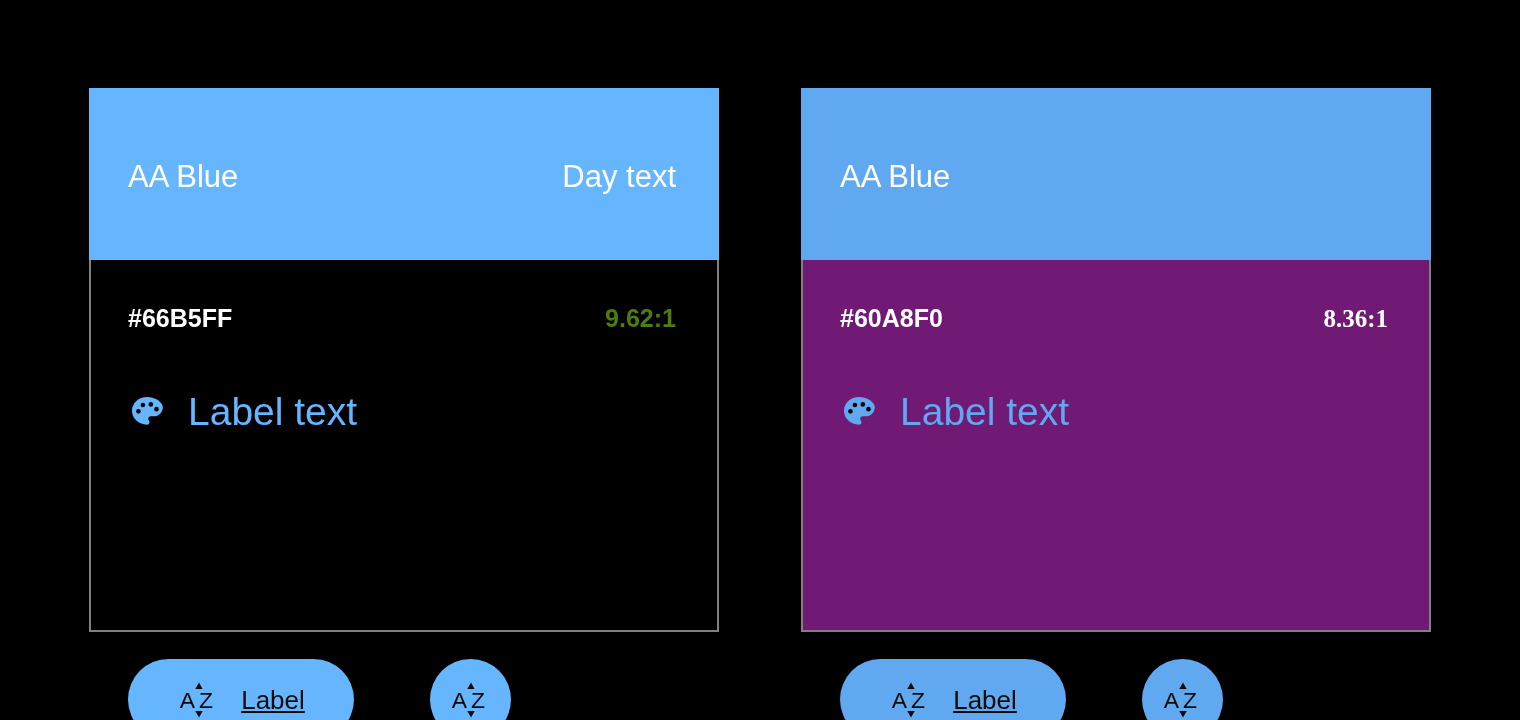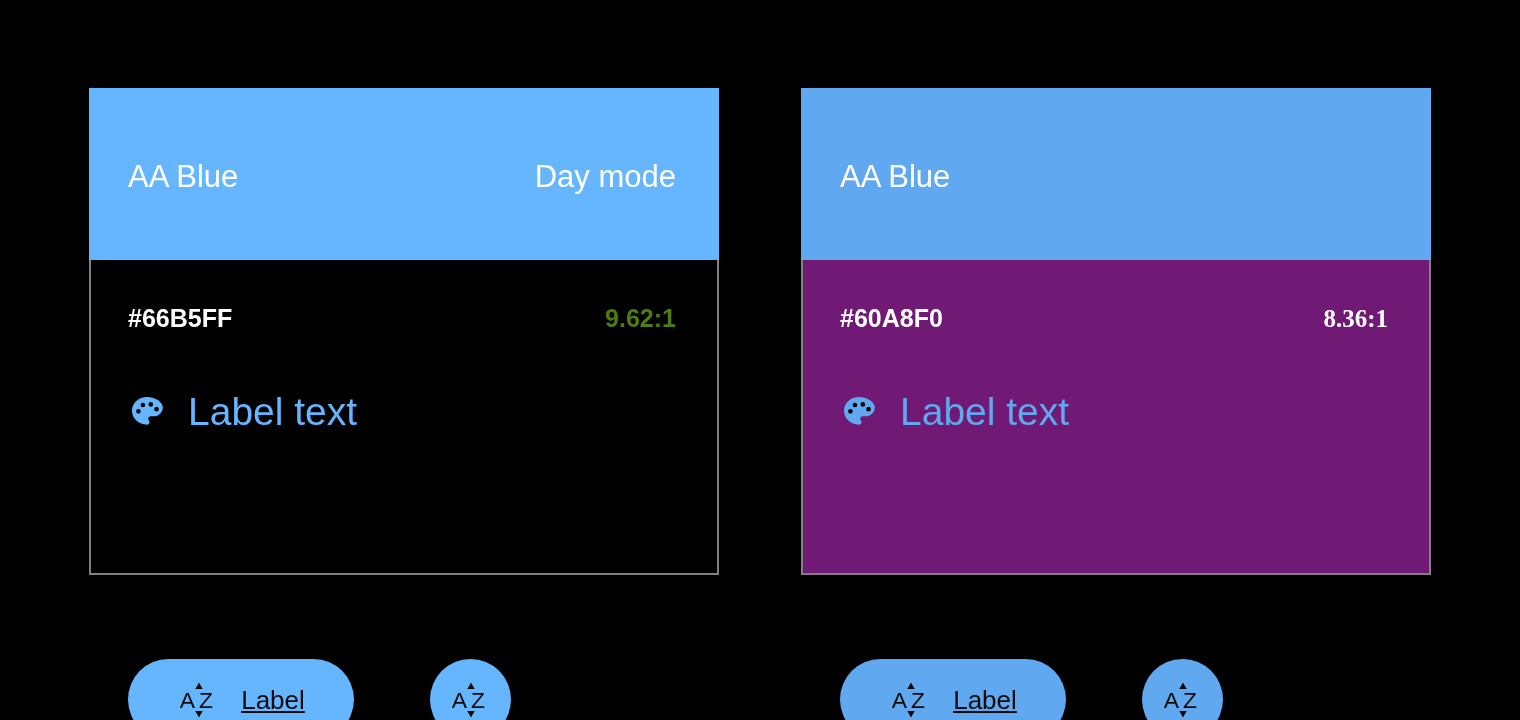--- a/index.html
+++ b/index.html
@@ -46,21 +46,21 @@
   .header-title,
   .header-mode {
     color: #ffffff;
     font-size: 31px;
     font-weight: 400;
     line-height: 1;
     white-space: nowrap;
   }
 
   .card-body {
-    height: 315px;
+    height: 372px;
     box-sizing: border-box;
     background: #000000;
     border-left: 2px solid #808080;
     border-right: 2px solid #808080;
     border-bottom: 2px solid #808080;
     position: relative;
   }
 
   .meta-row {
     position: absolute;
@@ -155,21 +155,21 @@
 </head>
 <body>
 
 <div class="stage">
 
   <div class="card" id="card-day">
 
     <div class="card-header" style="background-color: rgb(102, 181, 255);">
       <div class="card-header-inner">
         <span class="header-title" style="color: rgb(255, 255, 255);">AA Blue</span>
-        <span class="header-mode" style="color: rgb(255, 255, 255);">Day mode</span>
+        <span class="header-mode" style="color: rgb(255, 255, 255);">Day text</span>
       </div>
     </div>
 
     <div class="card-body" style="background-color: rgb(0, 0, 0); border-color: rgb(128, 128, 128);">
 
       <div class="meta-row">
         <span class="meta-hex" style="color: rgb(255, 255, 255);">#66B5FF</span>
         <span class="meta-ratio" style="color: #4d7c0f;">9.62:1</span>
       </div>
 

